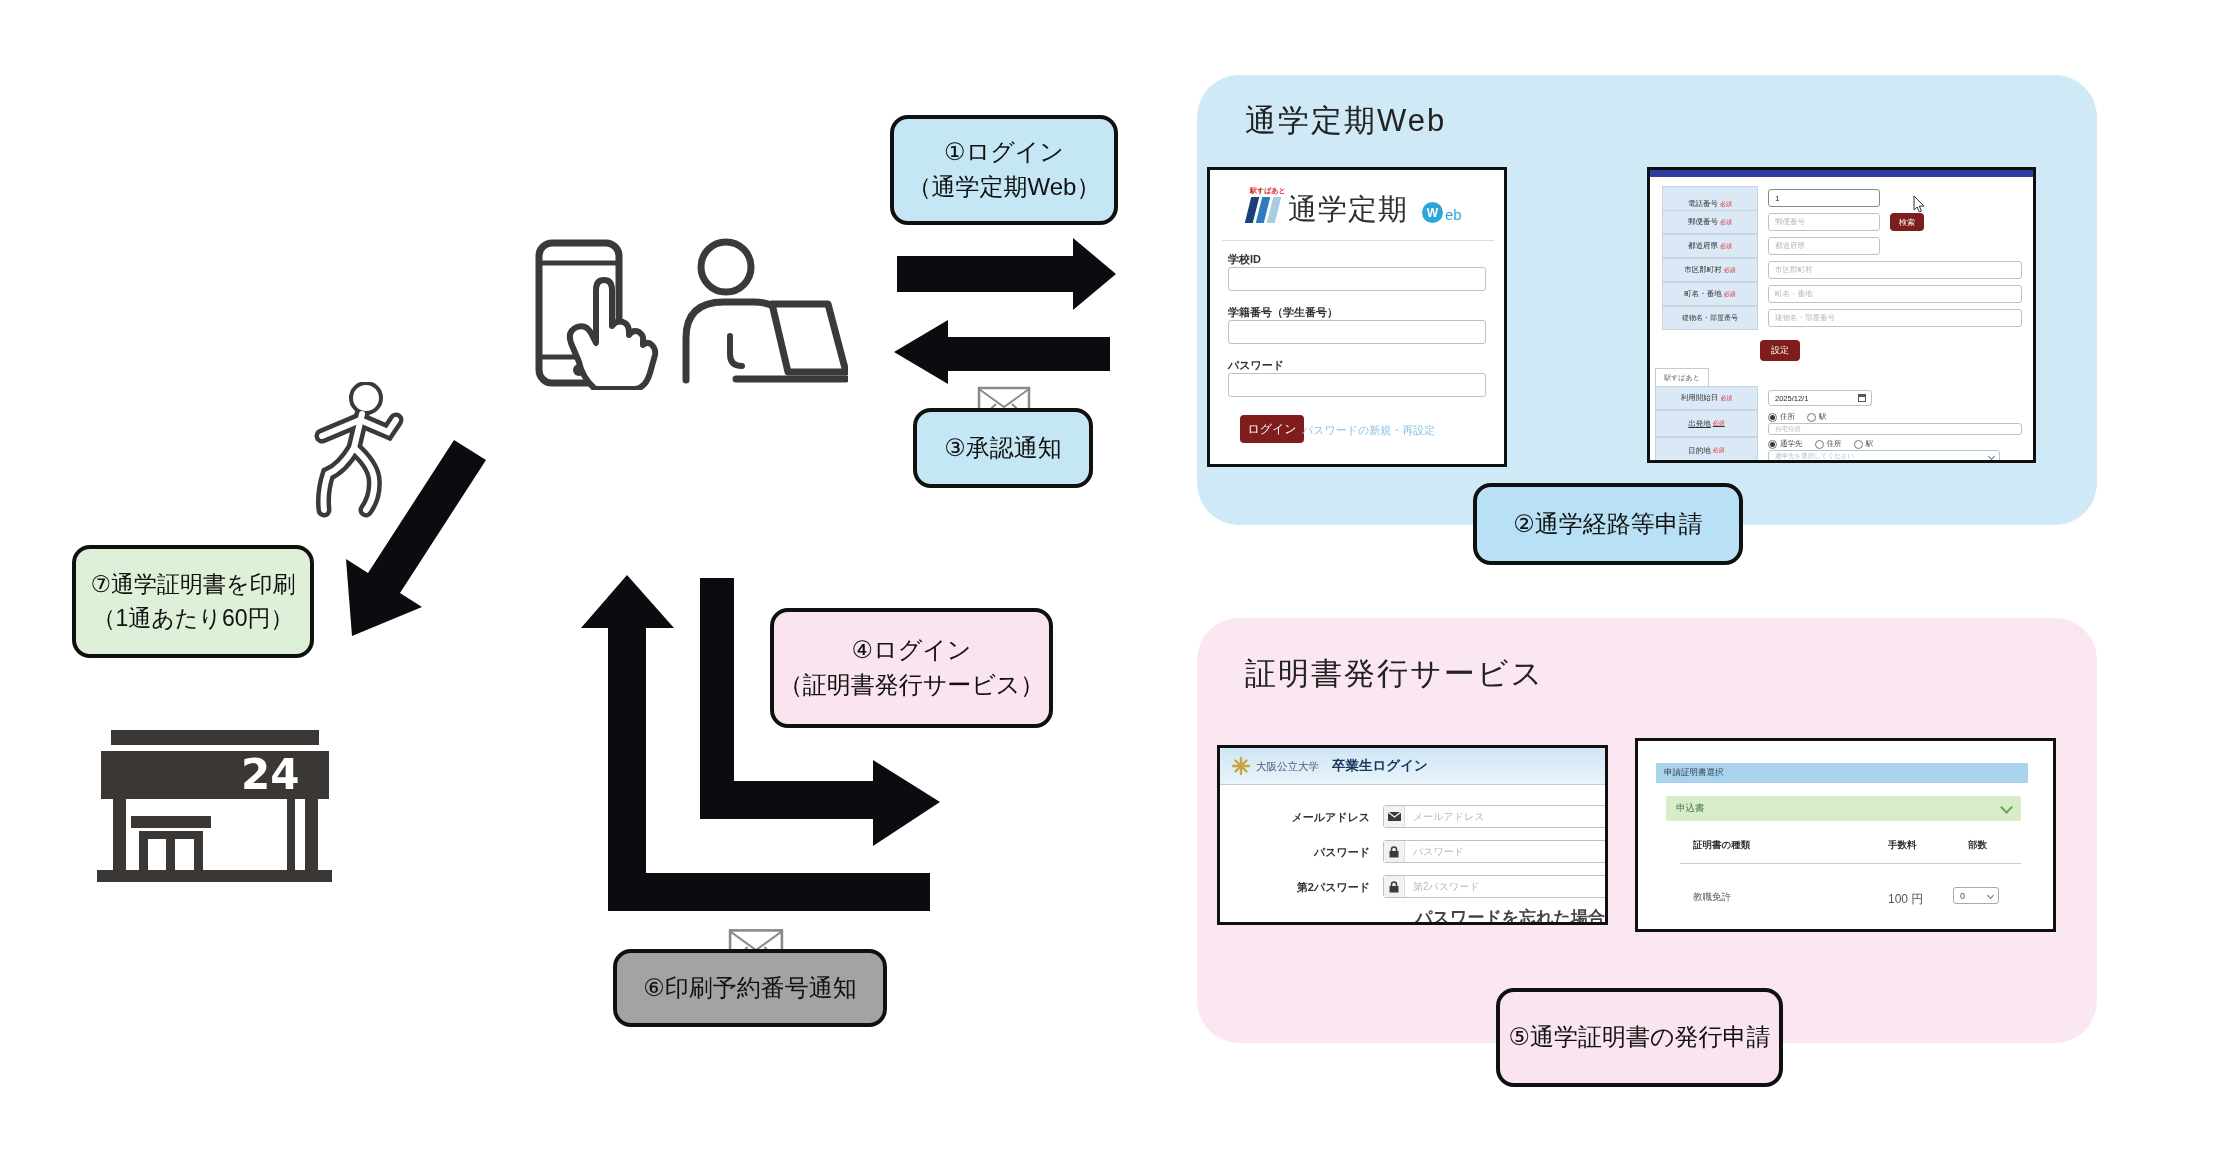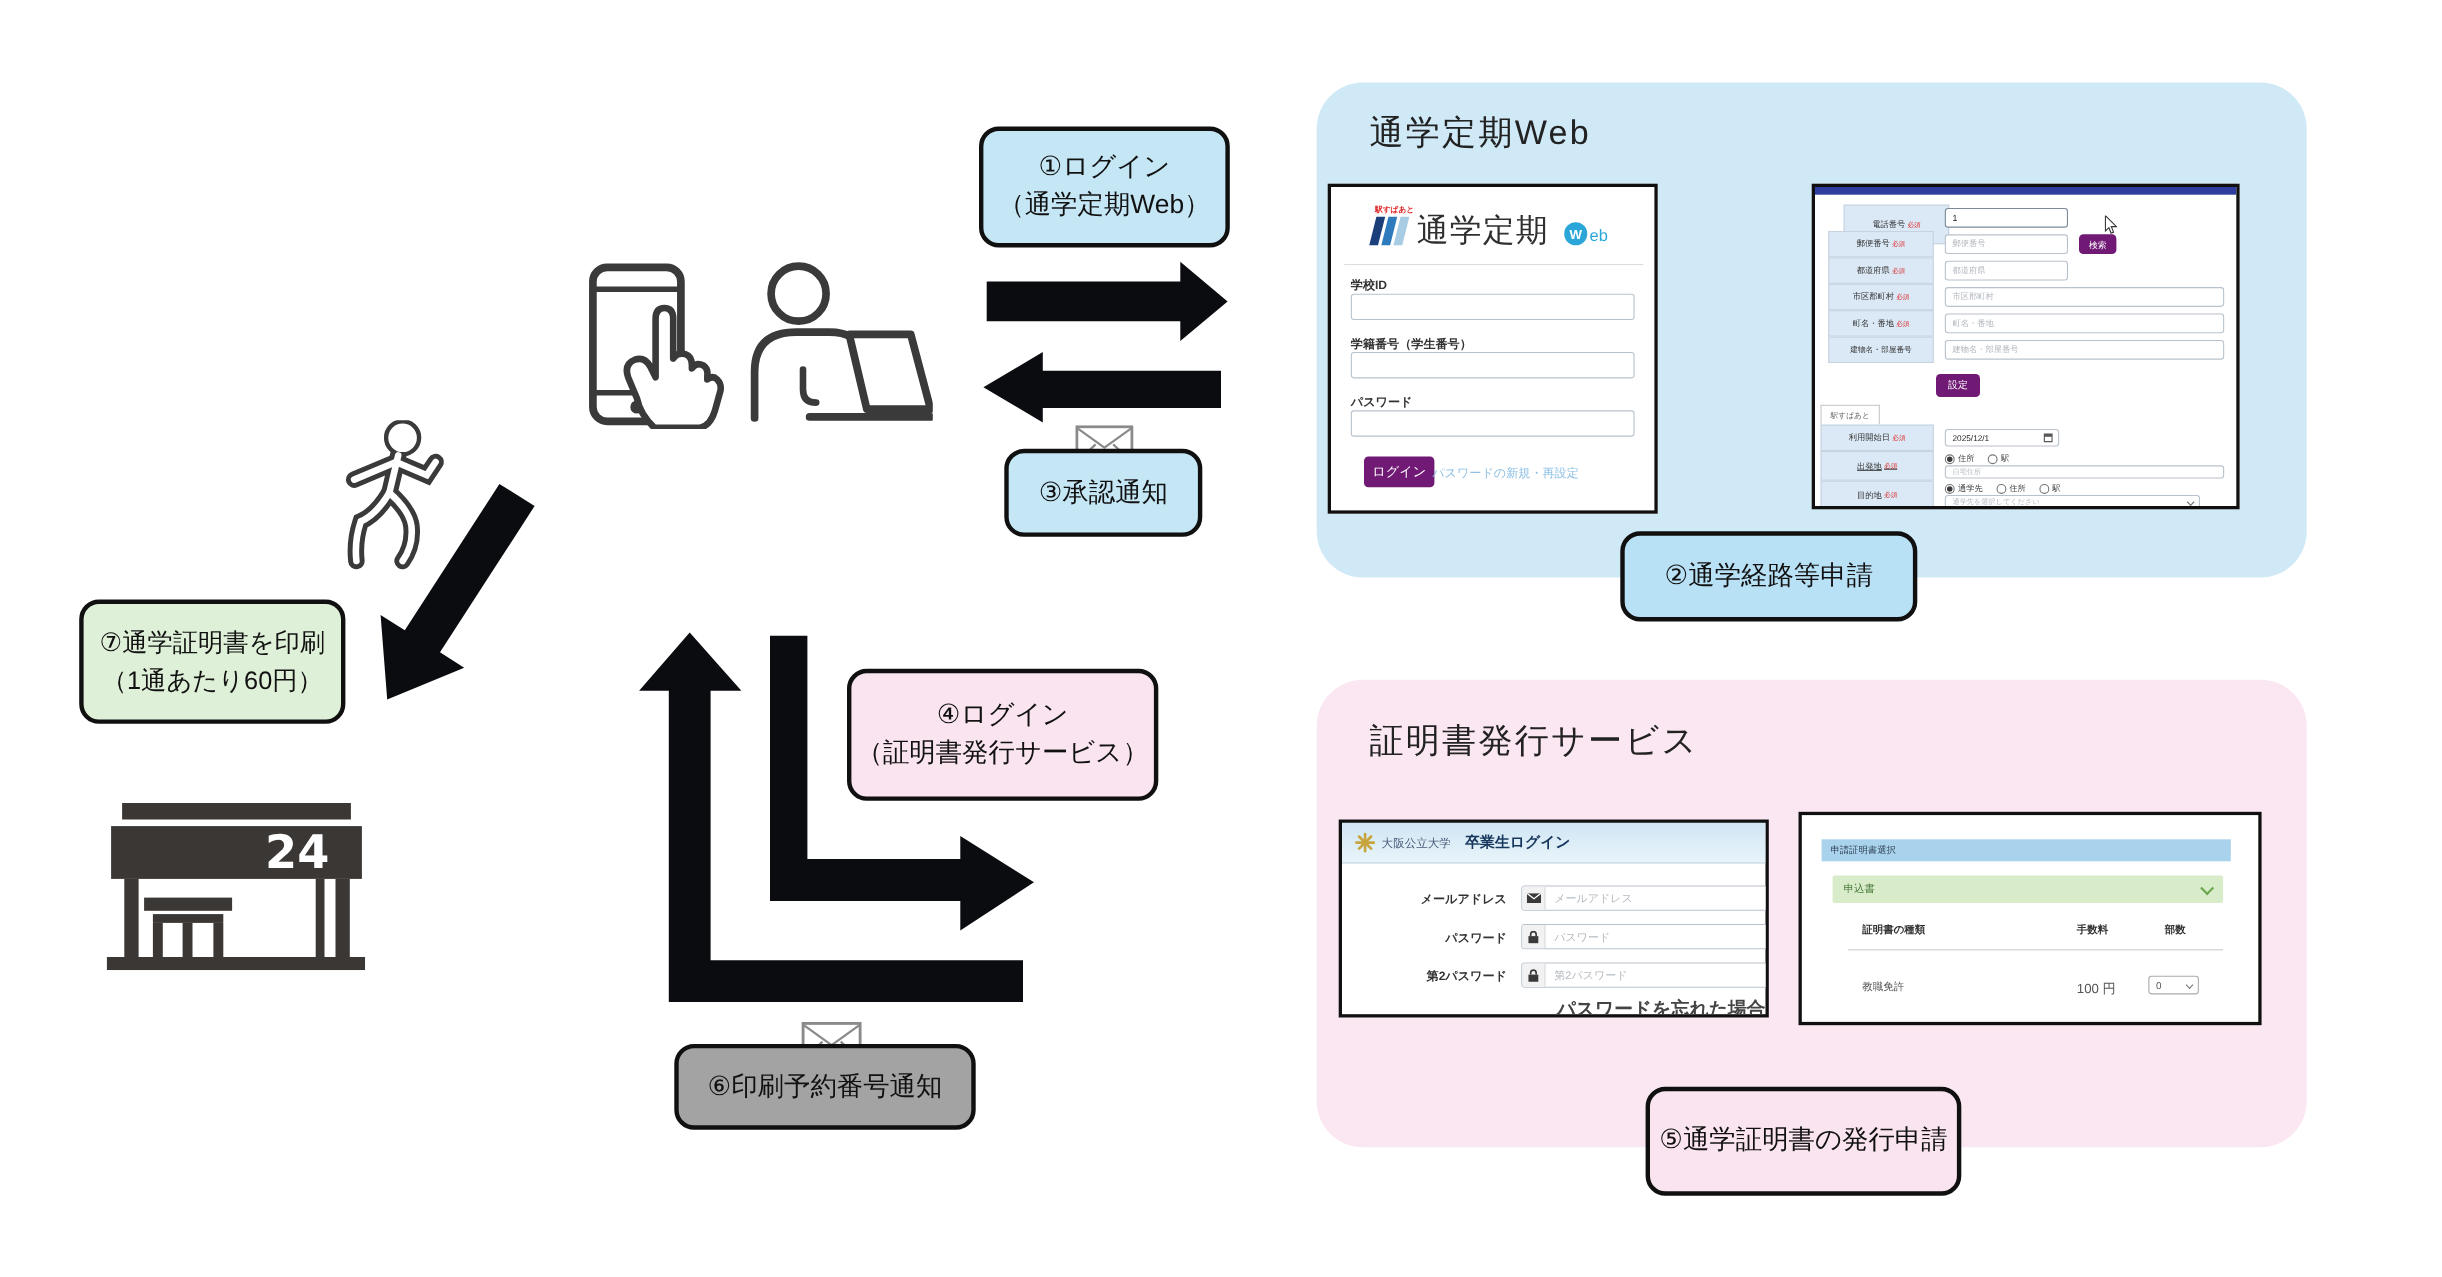--- a/index.html
+++ b/index.html
@@ -8,21 +8,21 @@
   .abs{position:absolute;}
   .panel{position:absolute;border-radius:42px;}
   .panel-title{position:absolute;font-size:31px;letter-spacing:2px;color:#222;}
   .label-box{position:absolute;border:4px solid #101010;border-radius:18px;
              display:flex;flex-direction:column;align-items:center;justify-content:center;
              text-align:center;font-size:24px;line-height:1.45;color:#111;box-sizing:border-box;}
   .card{position:absolute;background:#fff;border:3px solid #101010;box-sizing:border-box;overflow:hidden;}
   .inp{position:absolute;border:1px solid #b9c2cc;border-radius:3px;background:#fff;box-sizing:border-box;
        display:flex;align-items:center;padding-left:6px;}
   .ph{color:#b3b9bf;}
-  .btn-blue{position:absolute;background:#701a75;color:#fff;border-radius:4px;
+  .btn-blue{position:absolute;background:#7f1d1d;color:#fff;border-radius:4px;
             display:flex;align-items:center;justify-content:center;}
   .flabel{position:absolute;background:#dbe9f6;border:1px solid #c7d3e0;color:#333;
           display:flex;align-items:center;justify-content:center;box-sizing:border-box;}
   .req{color:#d22;font-size:6px;margin-left:2px;}
   .radio{display:inline-block;width:9px;height:9px;border:1px solid #767676;border-radius:50%;
          vertical-align:middle;margin-right:3px;box-sizing:border-box;position:relative;background:#fff;}
   .radio.on::after{content:"";position:absolute;inset:1px;background:#3a3a3a;border-radius:50%;}
   .chev{display:inline-block;width:7px;height:7px;border-right:2px solid #6aa84f;border-bottom:2px solid #6aa84f;transform:rotate(45deg);}
   .chev-sm{display:inline-block;width:4px;height:4px;border-right:1.5px solid #777;border-bottom:1.5px solid #777;transform:rotate(45deg);}
   .mini-ic{width:20px;height:100%;background:#f2f2f2;border-right:1px solid #ddd;
@@ -164,21 +164,21 @@
     <div class="abs" style="left:18px;top:188px;font-size:11px;font-weight:bold;color:#333;">パスワード</div>
     <div class="inp" style="left:18px;top:203px;width:258px;height:24px;"></div>
 
     <div class="btn-blue" style="left:18px;top:245px;width:64px;height:28px;font-size:12px;margin-left:12px;">ログイン</div>
     <div class="abs" style="left:92px;top:253px;font-size:11px;color:#8cc0e4;">パスワードの新規・再設定</div>
   </div>
 
   <div class="card" style="left:1647px;top:167px;width:389px;height:296px;">
     <div class="abs" style="left:0;top:0;width:100%;height:7px;background:#2f3e9e;"></div>
 
-    <div class="flabel" style="left:26px;top:16px;width:96px;height:36px;font-size:7.5px;">
+    <div class="flabel" style="left:12px;top:16px;width:96px;height:36px;font-size:7.5px;">
       <span>電話番号</span>
         <span class="req">必須</span>
       </div>
     <div class="inp" style="left:118px;top:19px;width:112px;height:18px;font-size:8px;border-color:#7a8a99;">
       <span>1</span>
       </div>
 
     <div class="flabel" style="left:12px;top:40px;width:96px;height:24px;font-size:7.5px;">
       <span>郵便番号</span>
         <span class="req">必須</span>

